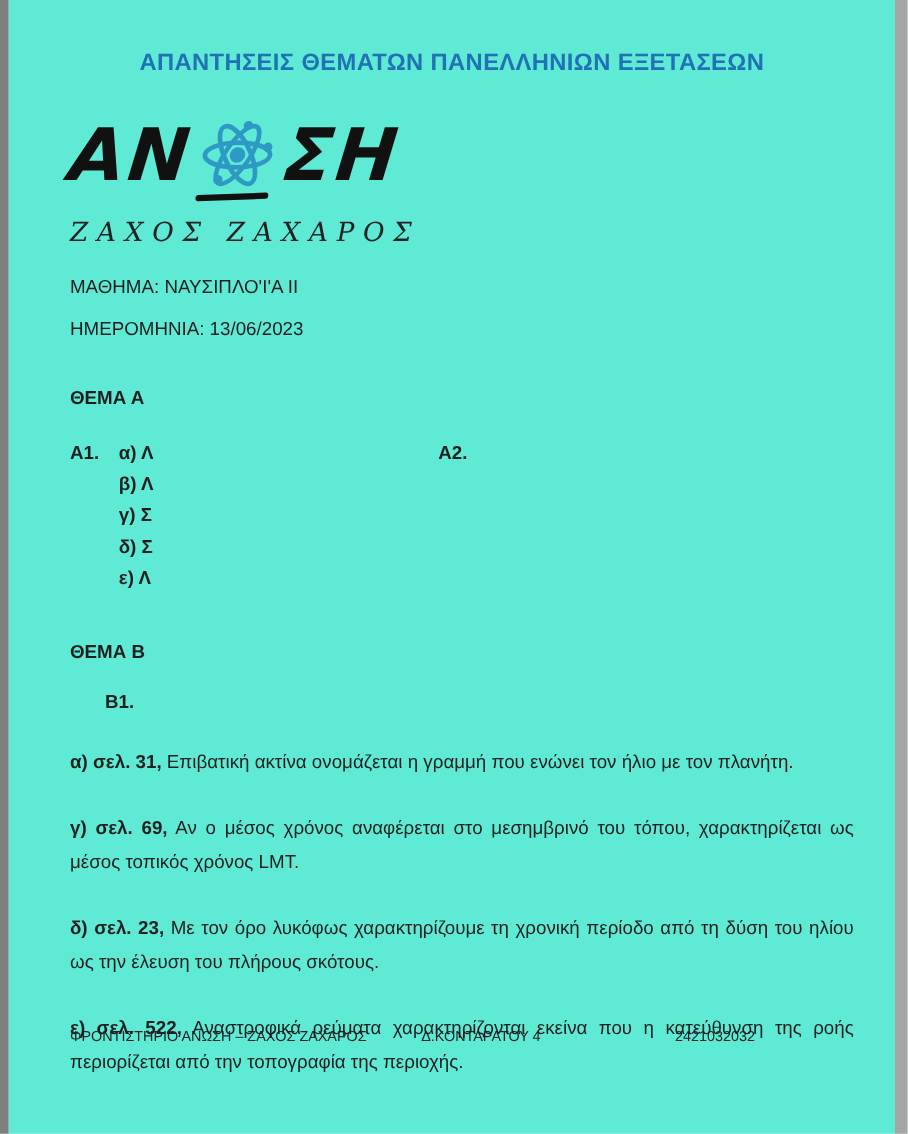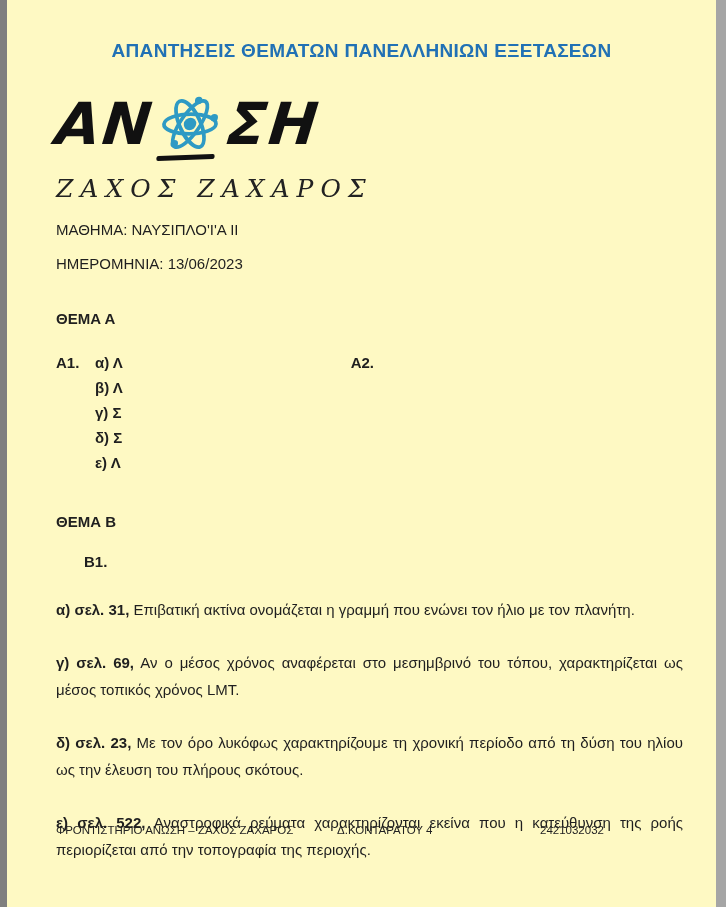--- a/index.html
+++ b/index.html
@@ -1,36 +1,36 @@
 <!DOCTYPE html>
 <html><head>
 <meta charset="utf-8">
 <style>
   * { margin:0; padding:0; box-sizing:border-box; }
   html,body { width:726px; height:907px; background:#ffffff; overflow:hidden;
               font-family:"Liberation Sans", sans-serif; color:#1f1f1f; }
   .gutter { position:absolute; top:0; height:907px; }
   .gutter.left  { left:0;  width:7px;  background:#7f7f7f; }
   .gutter.right { right:0; width:10px; background:#a5a5a5; }
-  .page { position:absolute; left:7px; top:0; width:709px; height:907px; background:#fef9c3; }
+  .page { position:absolute; left:7px; top:0; width:709px; height:907px; background:#5eead4; }
 
   .doc-title { position:absolute; top:40px; left:0; right:0; text-align:center;
                font-size:19px; font-weight:bold; letter-spacing:0.3px; color:#2171b5; }
 
   
   .logo { position:absolute; left:49px; top:84px; }
   .logo-word { font-family:"DejaVu Sans", sans-serif; font-style:italic; font-weight:bold;
                font-size:58px; color:#111; transform:skewX(-6deg); letter-spacing:2px;
                display:flex; align-items:center; height:80px; }
   .atom-wrap { display:inline-block; position:relative; width:62px; height:62px; margin:0 6px; }
   .atom-wrap svg { width:62px; height:62px; }
   .atom-underline { position:absolute; left:1px; bottom:-5px; width:58px; height:5px; background:#111;
                     border-radius:2px; transform:rotate(-2deg); }
   .logo-sub { margin-top:10px; font-family:"DejaVu Serif", serif; font-style:italic;
-              font-size:25px; letter-spacing:7px; color:#222; }
+              font-size:21px; letter-spacing:7px; color:#222; }
 
   
   .school { position:absolute; left:392px; top:146px; width:270px; text-align:center;
             font-family:"DejaVu Serif", serif; font-style:italic; font-weight:bold;
             color:#2a6fb8; }
   .school-line1 { font-size:16px; margin-bottom:22px; }
   .school-line2 { font-size:15.5px; }
 
   
   .content { position:absolute; left:49px; right:33px; top:221px; font-size:15px; }

